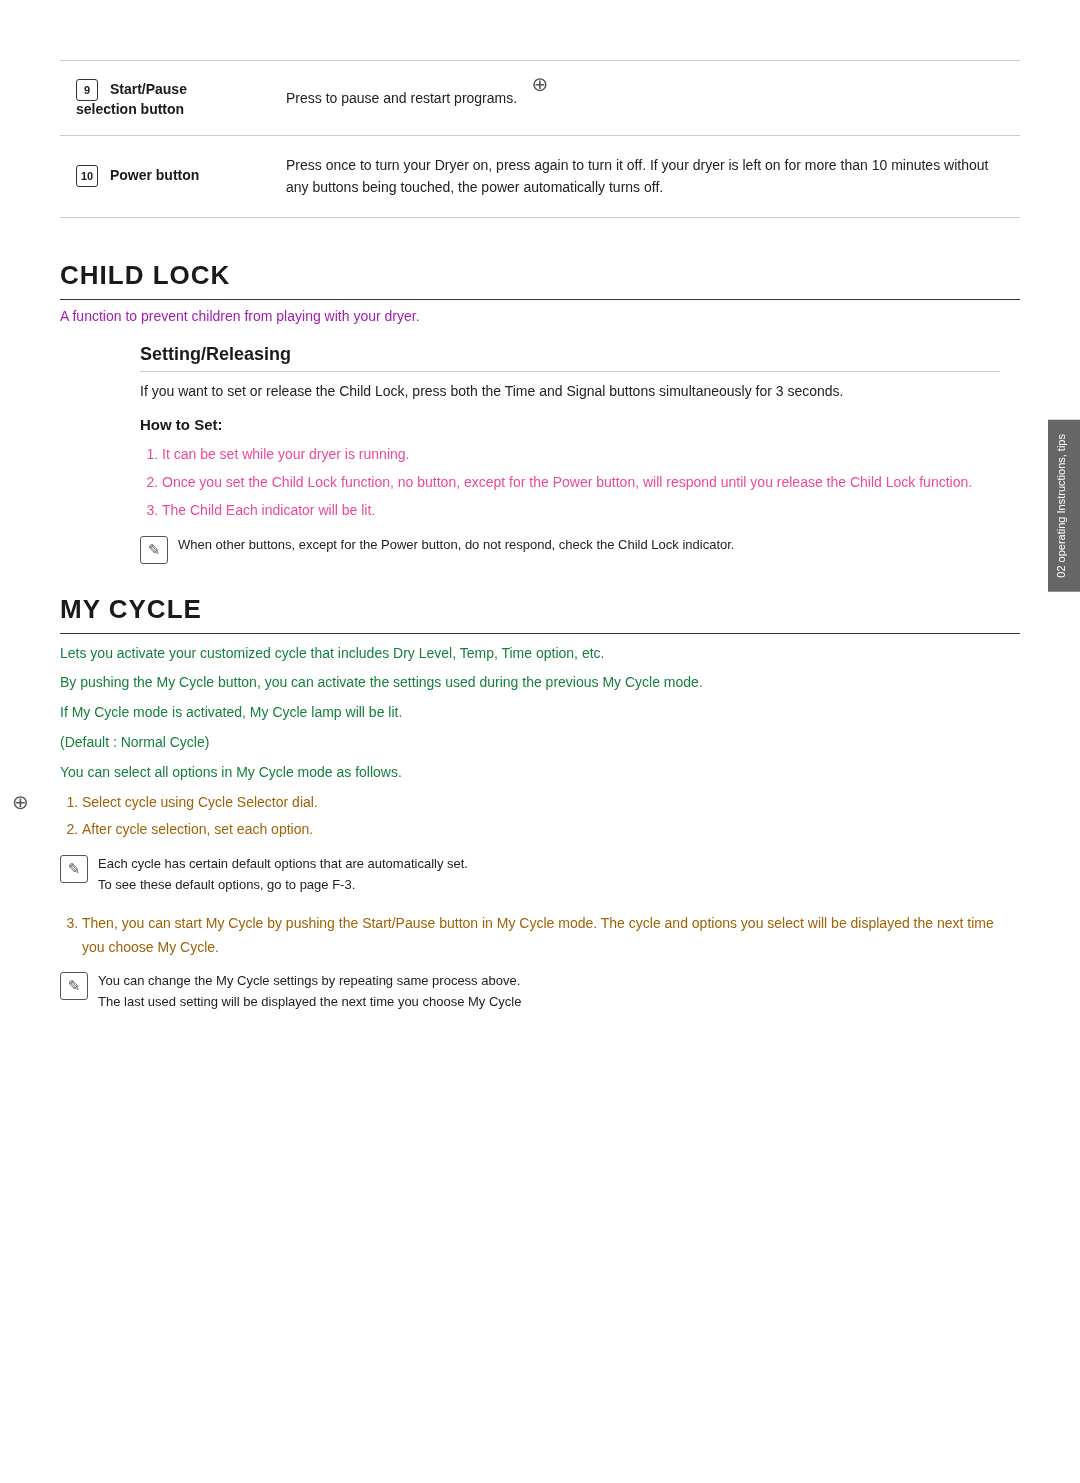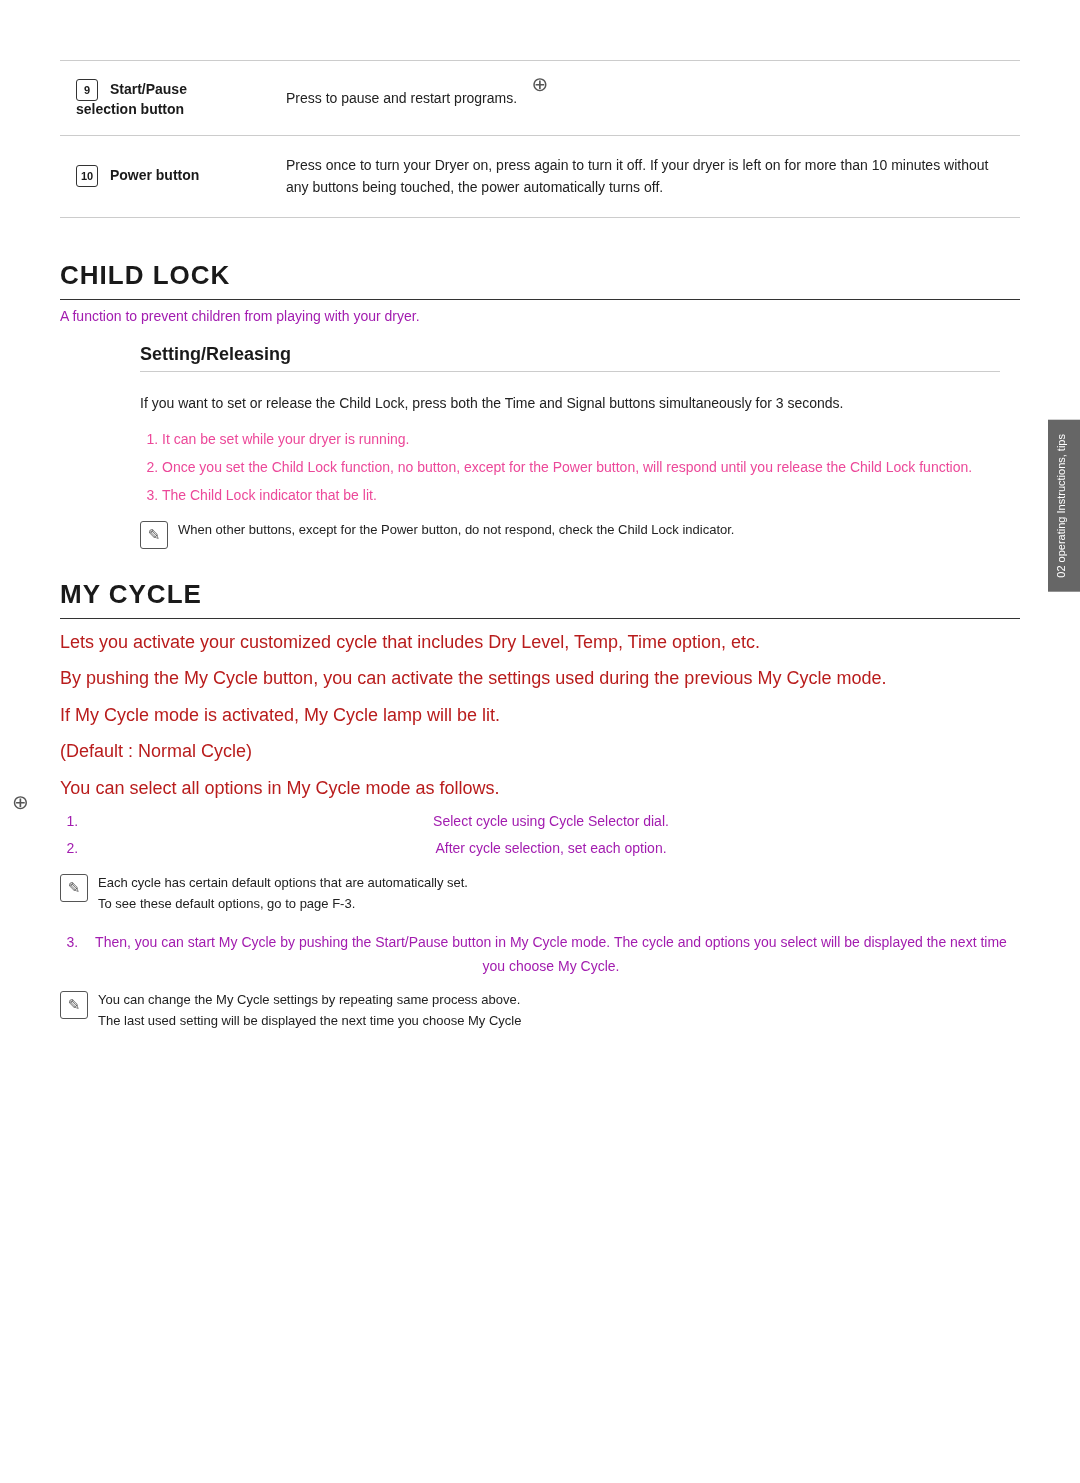--- a/index.html
+++ b/index.html
@@ -119,21 +119,21 @@
 
     
     .subsection {
       margin-left: 80px;
       margin-right: 20px;
     }
 
     .subsection-title {
       font-size: 18px;
       font-weight: bold;
-      margin-bottom: 20px;
+      margin-bottom: 8px;
       border-bottom: 1px solid #ccc;
       padding-bottom: 6px;
     }
 
     .subsection-intro {
       font-size: 14px;
       line-height: 1.6;
       margin-bottom: 14px;
       color: #222;
     }
@@ -189,37 +189,36 @@
       line-height: 1.6;
       color: #222;
     }
 
     
     .my-cycle-section {
       margin-top: 30px;
     }
 
     .my-cycle-intro {
-      font-size: 18px;
+      font-size: 14px;
       line-height: 1.7;
-      color: #b91c1c;
+      color: #15803d;
       margin-bottom: 6px;
     }
 
     .my-cycle-ordered {
       margin-left: 22px;
       margin-bottom: 10px;
     }
 
     .my-cycle-ordered li {
       font-size: 14px;
       line-height: 1.7;
       margin-bottom: 4px;
-      color: #a21caf;
-      text-align: center;
+      color: #a16207;
     }
 
     
     .reg-mark-left {
       position: absolute;
       left: 12px;
       top: 50%;
       transform: translateY(-50%);
       font-size: 20px;
       color: #555;
@@ -264,30 +263,31 @@
       </table>
 
     <div class="child-lock-section">
       <div class="section-title">CHILD LOCK</div>
       <p class="section-intro">A function to prevent children from playing with your dryer.</p>
 
       <div class="subsection">
         <div class="subsection-title">Setting/Releasing</div>
         <p class="subsection-intro">If you want to set or release the Child Lock, press both the Time and Signal buttons simultaneously for 3 seconds.</p>
 
+        <div class="sub-subsection-title">How to Set:</div>
 
         <ol class="ordered-list">
           <li>
             <span>It can be set while your dryer is running.</span>
           </li>
           <li>
             <span>Once you set the Child Lock function, no button, except for the Power button, will respond until you release the Child Lock function.</span>
           </li>
           <li>
-            <span>The Child Lock indicator that be lit.</span>
+            <span>The Child Each indicator will be lit.</span>
           </li>
         </ol>
 
         <div class="note-box">
           <div class="note-icon">✎</div>
           <p class="note-text">When other buttons, except for the Power button, do not respond, check the Child Lock indicator.</p>
         </div>
       </div>
     </div>
 

